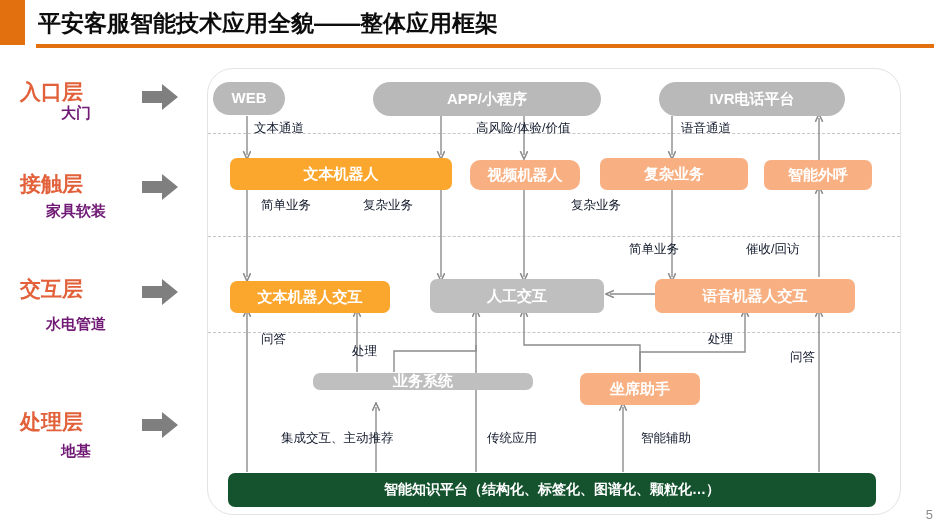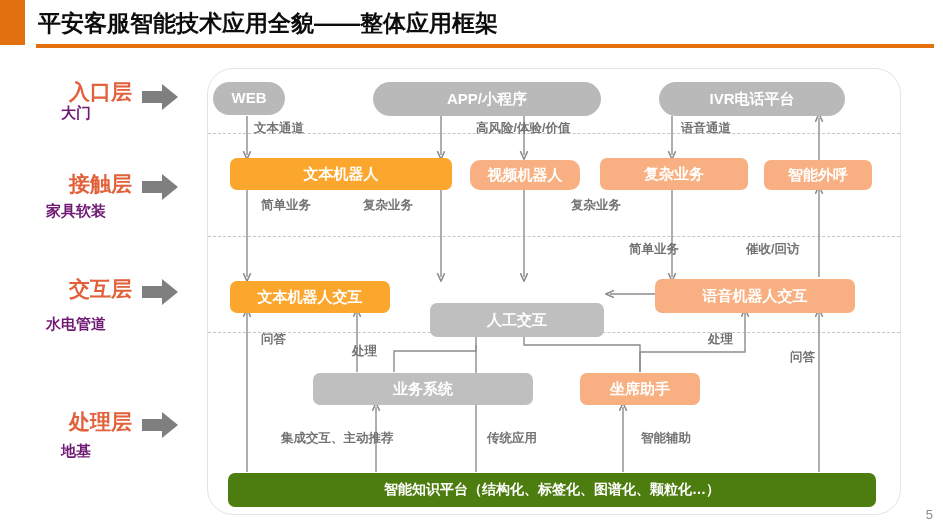--- a/index.html
+++ b/index.html
@@ -15,21 +15,21 @@
   .hdr-title{
     position:absolute;left:38px;top:6px;width:720px;height:34px;
     font-size:23px;font-weight:bold;color:#0d0d0d;line-height:34px;
     white-space:nowrap;letter-spacing:0px;
   }
   .hdr-rule{position:absolute;left:36px;top:44px;width:898px;height:4px;background:#e2700f;}
 
   
   .rail-item{position:absolute;width:170px;}
   .rail-main{
-    position:absolute;left:0;top:0;width:112px;text-align:right;
+    position:absolute;left:0;top:0;width:112px;text-align:left;
     font-size:21px;font-weight:bold;color:#e2603a;white-space:nowrap;
   }
   .rail-sub{
     position:absolute;left:0;width:112px;text-align:center;
     font-size:15px;font-weight:bold;color:#701a75;white-space:nowrap;
   }
   .rail-arrow{position:absolute;width:36px;height:26px;}
 
   
   .container-box{
@@ -43,33 +43,33 @@
     position:absolute;box-sizing:border-box;
     display:flex;align-items:center;justify-content:center;
     color:#ffffff;font-weight:bold;white-space:nowrap;
     text-align:center;line-height:1.1;
   }
   .pill{border-radius:22px;background:#b9b9b9;font-size:15px;}
   .rect{border-radius:7px;font-size:15px;}
   .c-orange{background:#fba62d;}
   .c-lorange{background:#f8b082;}
   .c-gray{background:#bfbfbf;}
-  .c-dorange{background:#4d7c0f;}
+  .c-dorange{background:#14532d;}
 
   
   .dash{
     position:absolute;height:0;border-top:1px dashed #c6c6c6;
   }
 
   
   #wires{position:absolute;left:0;top:0;width:943px;height:530px;pointer-events:none;}
 
   
   .elabel{
-    position:absolute;font-size:12.5px;font-weight:bold;color:#737373;
+    position:absolute;font-size:12.5px;font-weight:normal;color:#0f172a;
     white-space:nowrap;
   }
 
   .pagenum{
     position:absolute;right:10px;bottom:8px;font-size:13px;color:#8c8c8c;
   }
 </style>
 </head>
 <body>
 
@@ -186,28 +186,28 @@
   <div class="node rect c-lorange" style="left:600px;top:158px;width:148px;height:32px;">
     <span>复杂业务</span>
   </div>
   <div class="node rect c-lorange" style="left:764px;top:160px;width:108px;height:30px;">
     <span>智能外呼</span>
   </div>
 
   <div class="node rect c-orange" style="left:230px;top:281px;width:160px;height:32px;">
     <span>文本机器人交互</span>
   </div>
-  <div class="node rect c-gray" style="left:430px;top:279px;width:174px;height:34px;margin-top:24px;">
+  <div class="node rect c-gray" style="left:430px;top:279px;width:174px;height:34px;">
     <span>人工交互</span>
   </div>
   <div class="node rect c-lorange" style="left:655px;top:279px;width:200px;height:34px;">
     <span>语音机器人交互</span>
   </div>
 
-  <div class="node rect c-gray" style="left:313px;top:373px;width:220px;height:32px;">
+  <div class="node rect c-gray" style="left:313px;top:373px;width:220px;height:17px;">
     <span>业务系统</span>
   </div>
   <div class="node rect c-lorange" style="left:580px;top:373px;width:120px;height:32px;">
     <span>坐席助手</span>
   </div>
 
   <div class="node rect c-dorange" style="left:228px;top:473px;width:648px;height:34px;font-size:14px;">
     <span>智能知识平台（结构化、标签化、图谱化、颗粒化…）</span>
   </div>
 

